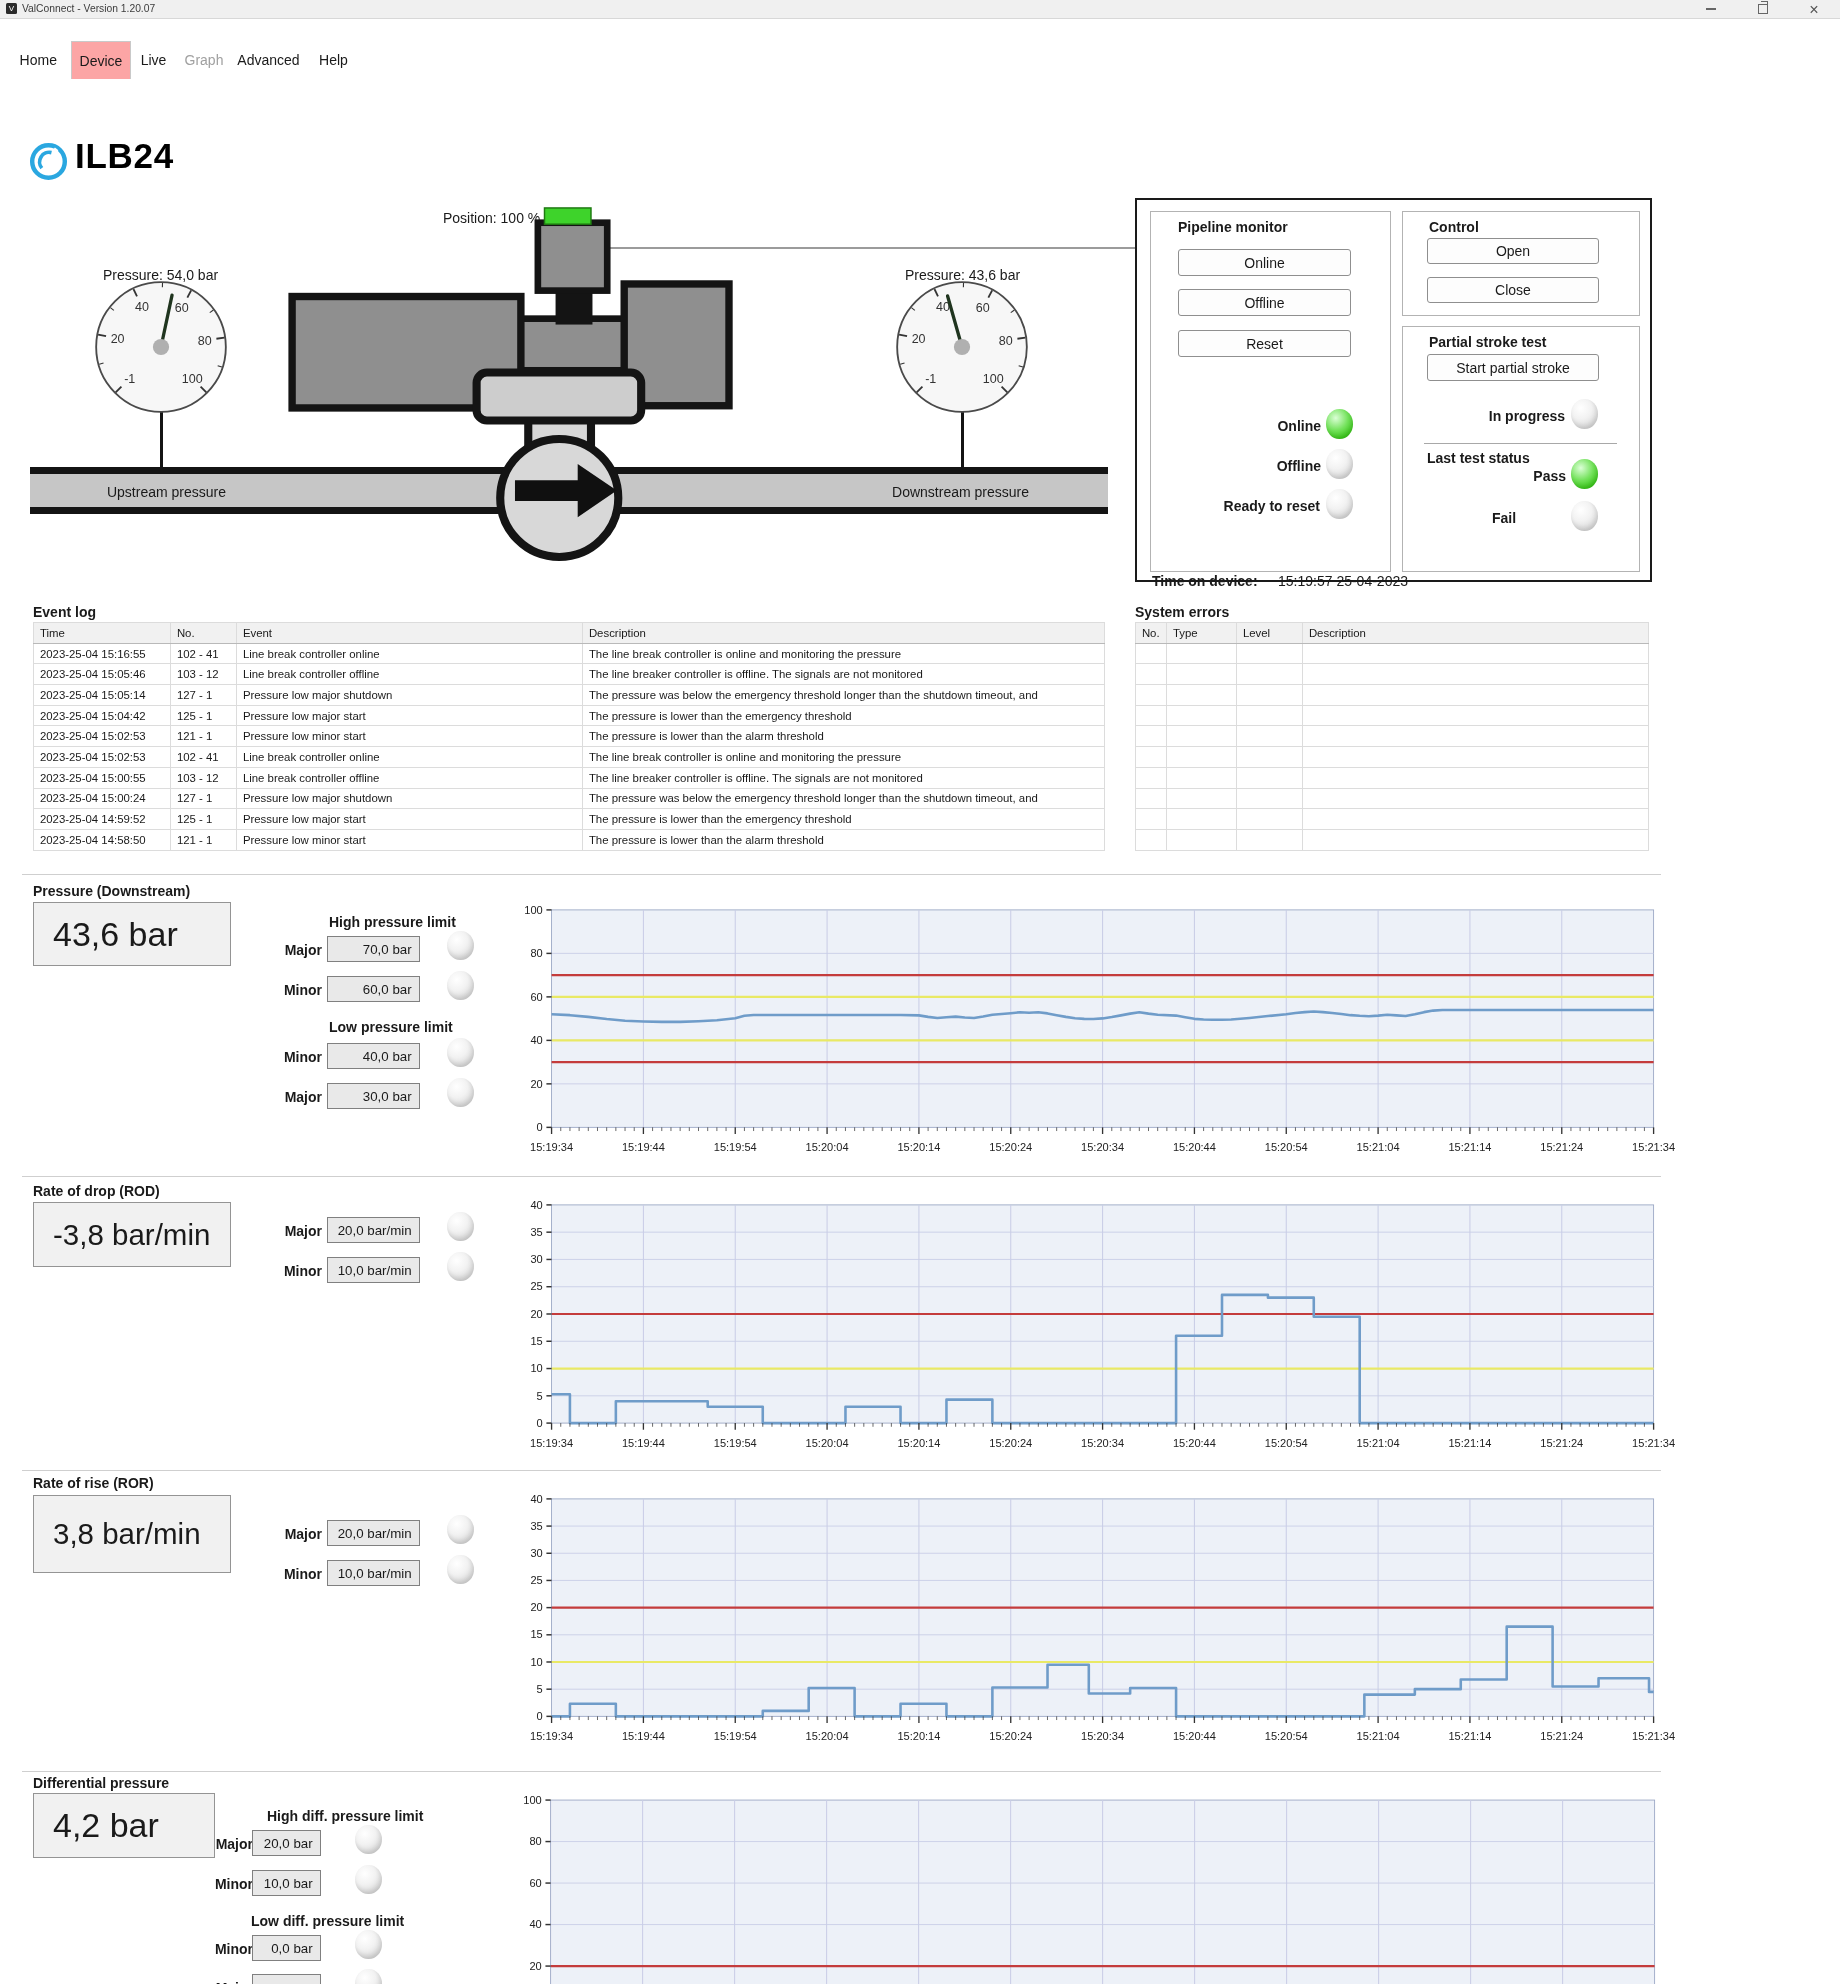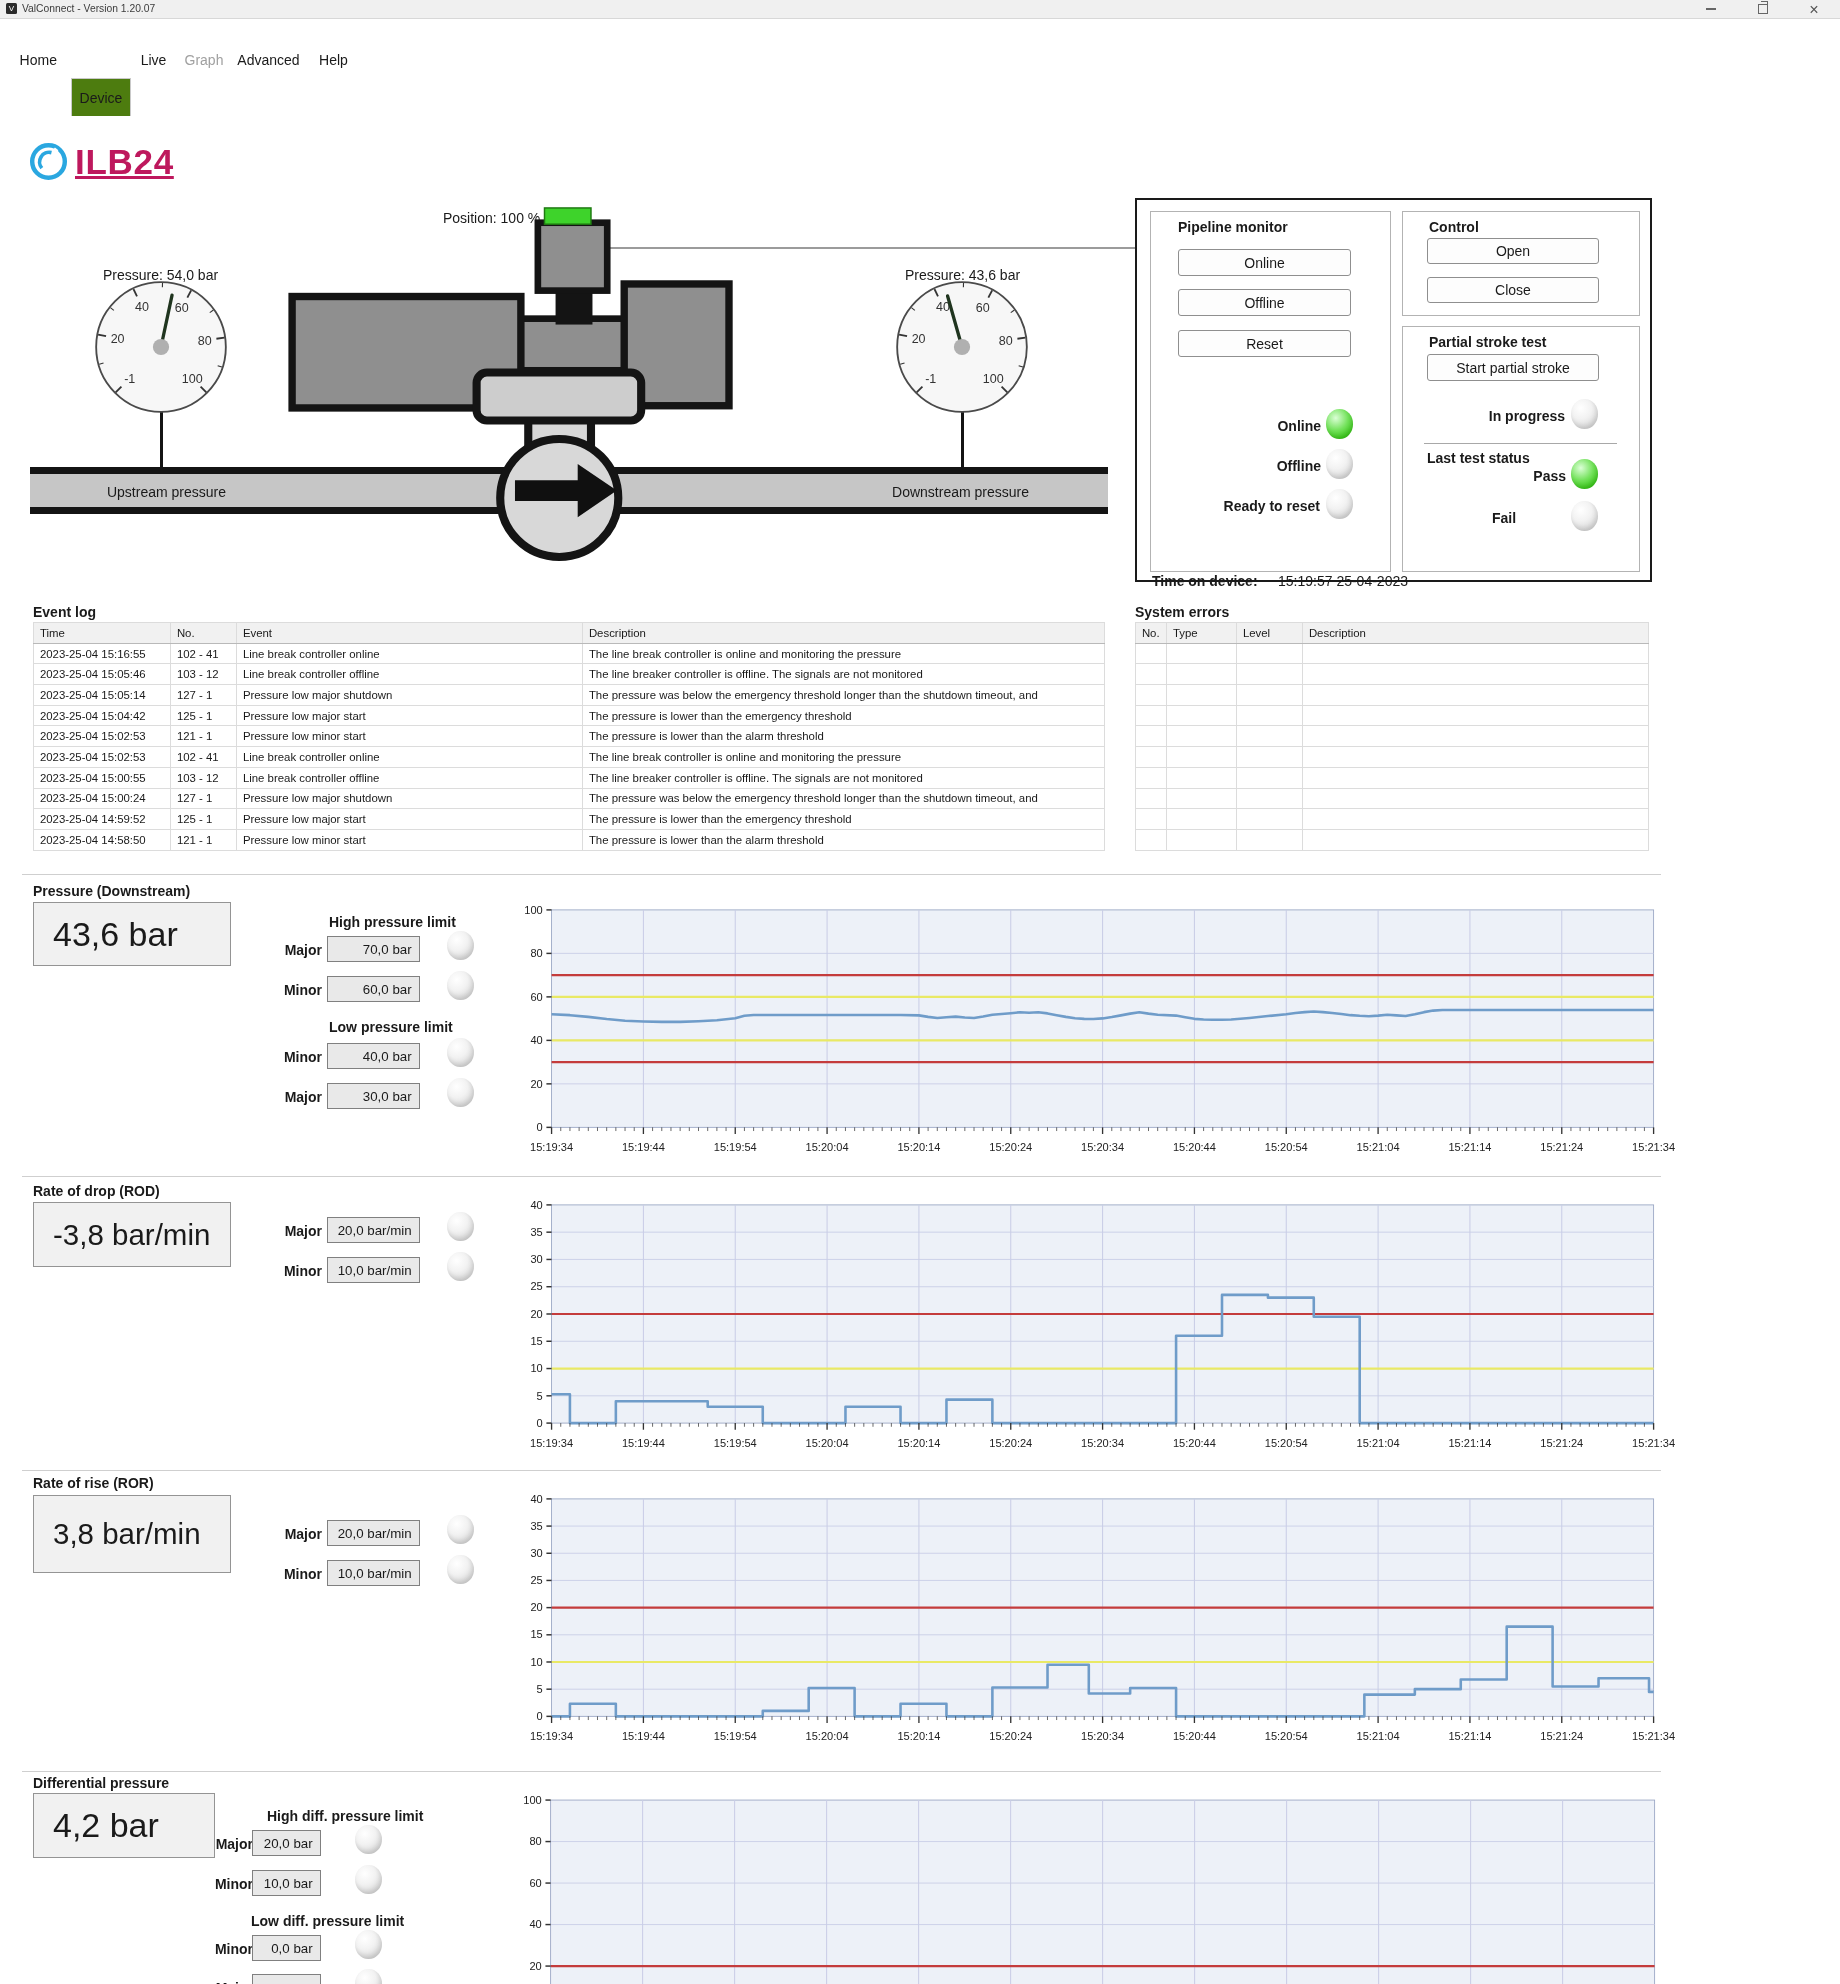--- a/index.html
+++ b/index.html
@@ -12,24 +12,24 @@
   #appicon{position:absolute;left:5.9px;top:3px;width:11px;height:11px;background:#2b2b2b;border-radius:1.5px;color:#fff;
            font-size:8.1px;text-align:center;line-height:11px;}
   #apptitle{position:absolute;left:22px;top:3px;font-size:10.3px;color:#3c3c3c;}
   .winbtn{position:absolute;top:0;width:34px;height:17.7px;display:flex;align-items:center;justify-content:center;color:#555;}
   .minbar{width:9.6px;height:1.5px;background:#666;}
   .restore{width:7.4px;height:7.4px;border:1.1px solid #666;position:relative;background:transparent;}
   .restore:before{content:"";position:absolute;left:1.5px;top:-3.7px;width:6.6px;height:6.6px;border:1.1px solid #666;border-left:none;border-bottom:none;}
   .closex{font-size:16.2px;line-height:16.2px;color:#555;}
   
   .tab{position:absolute;top:44px;height:32.5px;display:flex;align-items:center;justify-content:center;font-size:14px;}
-  .tab.active{top:41px;height:37px;background:#4d7c0f;border:0.7px solid #c9c9c9;border-bottom:none;margin-top:37px;}
+  .tab.active{top:41px;height:37px;background:#fca5a5;border:0.7px solid #c9c9c9;border-bottom:none;}
   .tab.disabled{color:#a0a0a0;}
   
-  #logotext{position:absolute;left:75px;top:142px;font-size:35px;font-weight:800;color:#be185d;letter-spacing:0.7px;text-decoration:underline;}
+  #logotext{position:absolute;left:75px;top:136px;font-size:35px;font-weight:800;color:#000000;letter-spacing:0.7px;}
   
   #pipe{position:absolute;left:29.5px;top:467px;width:1078px;height:47px;background:#c6c6c6;
         border-top:7.4px solid #141414;border-bottom:7.4px solid #141414;box-sizing:border-box;}
   .stem{position:absolute;width:3px;background:#141414;}
   .pipelabel{position:absolute;font-size:14px;text-align:center;width:207px;}
   #connector{position:absolute;left:607px;top:247px;width:528px;height:2.2px;background:#9b9b9b;}
   
   #panel{position:absolute;left:1135px;top:198px;width:517px;height:384px;border:2.2px solid #1a1a1a;background:#fff;box-sizing:border-box;}
   .gbox{position:absolute;border:0.7px solid #b3b3b3;background:#fff;}
   .btn{position:absolute;background:#fdfdfd;border:0.7px solid #8f8f8f;border-radius:3px;display:flex;align-items:center;

